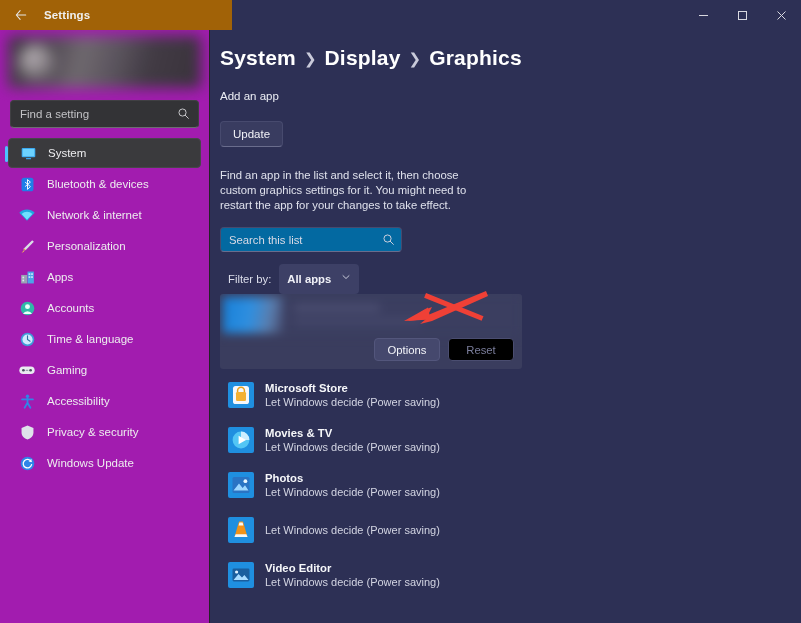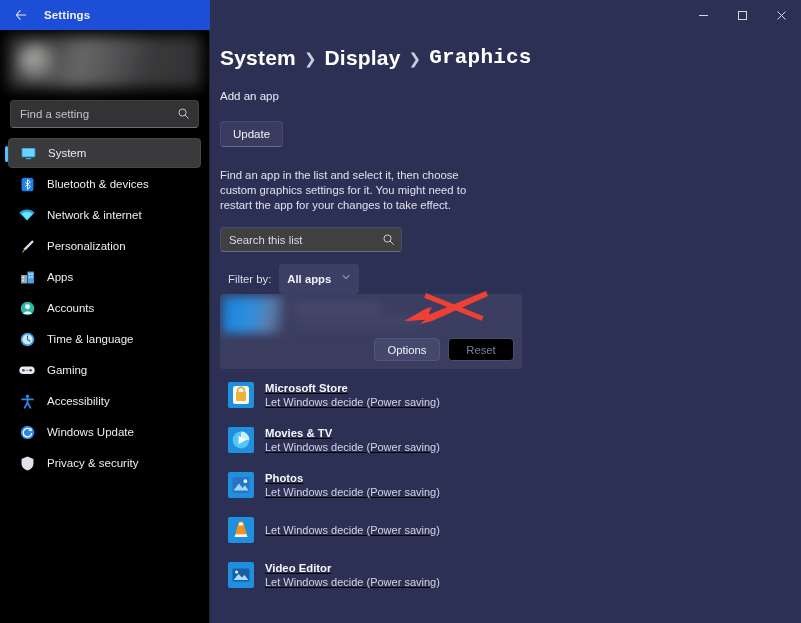--- a/index.html
+++ b/index.html
@@ -20,22 +20,22 @@
   
   #titlebar {
     position: absolute; top: 0; left: 0;
     width: 801px; height: 30px;
     background: #2d3055;
     display: flex; align-items: center;
     z-index: 40;
   }
   #titlebar-left {
     position: absolute; left: 0; top: 0;
-    width: 210px; height: 30px;
-    background: #1d4ed8;
+    width: 232px; height: 30px;
+    background: #a16207;
     display: flex; align-items: center;
   }
   .back-btn {
     width: 30px; height: 26px;
     margin-left: 6px;
     display: flex; align-items: center; justify-content: center;
     color: #e8e8e8; font-size: 13px; border-radius: 4px;
     cursor: pointer;
   }
   .app-title {
@@ -49,21 +49,21 @@
   .win-btn {
     width: 39px; height: 30px;
     display: flex; align-items: center; justify-content: center;
     color: #d8d8e0; font-size: 11px; cursor: pointer;
   }
 
   
   #sidebar {
     position: absolute; left: 0; top: 30px;
     width: 210px; height: 593px;
-    background: #000000;
+    background: #a21caf;
     border-right: 1px solid #232326;
     overflow: hidden;
     z-index: 30;
   }
   #profile {
     position: relative;
     margin: 6px 8px 0 8px;
     height: 52px;
     border-radius: 4px;
     overflow: hidden;
@@ -156,21 +156,21 @@
     background: #2d3055;
     display: flex; align-items: center;
     padding-left: 10px;
     z-index: 10;
   }
   .crumb {
     font-size: 21px; font-weight: bold;
     color: #ffffff; cursor: pointer;
     letter-spacing: .2px;
   }
-  .crumb.last { cursor: default; font-family: Liberation Mono, monospace; }
+  .crumb.last { cursor: default; }
   .crumb-sep {
     font-size: 15px; color: #c9cada;
     margin: 0 8px; padding-top: 3px;
   }
 
   .content { position: absolute; left: 10px; top: 60px; width: 575px; }
 
   .field-label {
     font-size: 11.5px; color: #eceef5;
     margin-bottom: 19px;
@@ -208,21 +208,21 @@
     line-height: 15px;
     width: 275px;
   }
   .list-search {
     position: relative;
     width: 182px; height: 25px;
     margin-top: 2px;
   }
   .list-search input {
     width: 100%; height: 100%;
-    background: #404040;
+    background: #0369a1;
     border: 1px solid #474a6e;
     border-bottom: 1px solid #6a6d8d;
     border-radius: 4px;
     color: #e6e7ef;
     font-size: 11.3px;
     font-family: "Liberation Sans", sans-serif;
     padding: 0 24px 0 8px;
     outline: none;
   }
   .list-search input::placeholder { color: #d8dae6; }
@@ -300,21 +300,21 @@
     border-radius: 3px;
     cursor: pointer;
   }
   .app-icon {
     width: 26px; height: 26px;
     flex: 0 0 26px;
     border-radius: 2px;
     position: relative;
     overflow: hidden;
   }
-  .app-text { margin-left: 11px; text-decoration: underline; }
+  .app-text { margin-left: 11px; }
   .app-name {
     font-size: 11.3px; font-weight: bold; color: #f6f7fa;
     line-height: 14px;
   }
   .app-sub {
     font-size: 11px; color: #d2d4e2;
     line-height: 15px;
   }
 
   
@@ -472,35 +472,35 @@
             <circle cx="10" cy="3.8" r="2" fill="#2f86e8"></circle>
             <path d="M10 6 L10 11.5 M3.6 7.6 H16.4 M10 11.5 L6.6 17.3 M10 11.5 L13.4 17.3" stroke="#2f86e8" stroke-width="2.1" stroke-linecap="round" fill="none"></path>
           </svg>
         </span>
         <span class="nav-label">Accessibility</span>
       </div>
 
       <div class="nav-item">
         <span class="nav-ico">
           <svg width="17" height="17" viewBox="0 0 20 20">
+            <path d="M10 1.8 L17 4.6 V10 C17 14 13.8 17 10 18.3 C6.2 17 3 14 3 10 V4.6 Z" fill="#dfe3ea"></path>
+          </svg>
+        </span>
+        <span class="nav-label">Privacy &amp; security</span>
+      </div>
+
+      <div class="nav-item">
+        <span class="nav-ico">
+          <svg width="17" height="17" viewBox="0 0 20 20">
             <circle cx="10" cy="10" r="8" fill="#2f86e8"></circle>
             <path d="M14.2 7.6 A5 5 0 1 0 14.8 11.4" fill="none" stroke="#ffffff" stroke-width="1.5" stroke-linecap="round"></path>
             <path d="M14.6 4.4 L14.9 8.1 L11.3 7.6 Z" fill="#ffffff"></path>
           </svg>
         </span>
         <span class="nav-label">Windows Update</span>
-      </div>
-
-      <div class="nav-item">
-        <span class="nav-ico">
-          <svg width="17" height="17" viewBox="0 0 20 20">
-            <path d="M10 1.8 L17 4.6 V10 C17 14 13.8 17 10 18.3 C6.2 17 3 14 3 10 V4.6 Z" fill="#dfe3ea"></path>
-          </svg>
-        </span>
-        <span class="nav-label">Privacy &amp; security</span>
       </div>
 
     </div>
   </div>
 
   <div id="main">
     <div id="scrollbody">
 
       <div class="clipped-heading">Custom options for apps</div>
 

